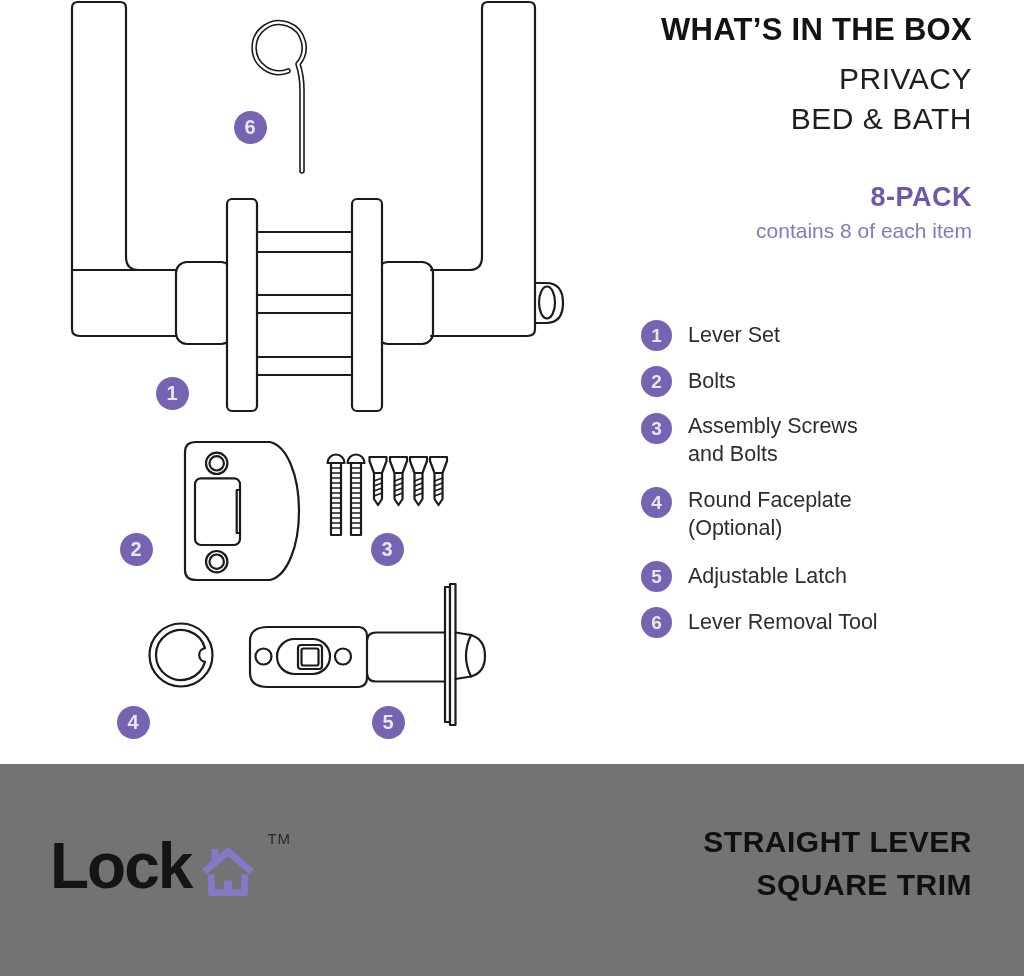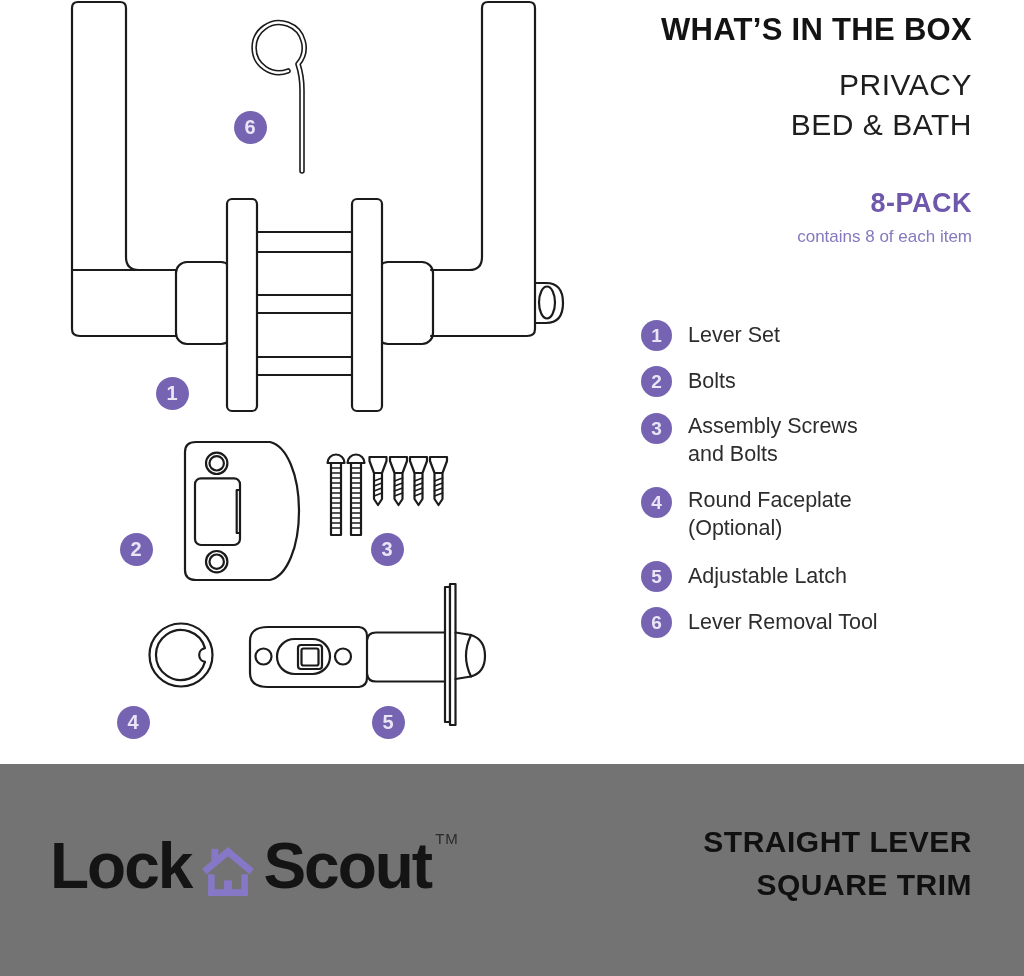--- a/index.html
+++ b/index.html
@@ -1,23 +1,23 @@
 <!DOCTYPE html>
 <html><head>
 <meta charset="utf-8">
 <style>
   html,body{margin:0;padding:0;background:#ffffff;}
   #page{position:relative;width:1024px;height:976px;background:#ffffff;overflow:hidden;
         font-family:"Liberation Sans",sans-serif;}
   
   .header-block{position:absolute;top:12px;right:52px;text-align:right;}
   .hb-title{font-size:31px;font-weight:800;letter-spacing:.3px;color:#131313;line-height:36px;}
-  .hb-sub{font-size:30px;font-weight:400;letter-spacing:.5px;color:#1e1e1e;line-height:40px;margin-top:17px;}
+  .hb-sub{font-size:30px;font-weight:400;letter-spacing:.5px;color:#1e1e1e;line-height:40px;margin-top:11px;}
   .hb-pack{font-size:27px;font-weight:800;letter-spacing:.5px;color:#6F58AC;line-height:30px;margin-top:43px;}
-  .hb-note{font-size:17px;font-weight:400;color:#8578BE;line-height:28px;margin-top:5px;}
+  .hb-note{font-size:21px;font-weight:400;color:#8578BE;line-height:28px;margin-top:5px;}
   
   .legend{position:absolute;left:641px;top:320px;width:270px;}
   .legend-row{position:absolute;display:flex;}
   .legend-row.center{align-items:center;}
   .legend-row.top{align-items:flex-start;}
   .badge{width:31px;height:31px;border-radius:50%;background:#7664B3;color:#EAE5F6;
          font-size:19px;font-weight:700;text-align:center;line-height:31px;flex:0 0 31px;}
   .legend-label{margin-left:16px;font-size:21.5px;line-height:27.5px;color:#2d2d2d;}
   .w-narrow{width:185px;}
   .w-wide{width:215px;}
@@ -168,21 +168,20 @@
     <div class="logo">
       <span class="logo-text">Lock</span>
       <span class="logo-house">
         <svg width="56" height="56" viewBox="0 0 64 64">
           <rect x="13" y="9" width="8" height="13" fill="#8678C6"></rect>
           <path d="M 5,35 L 32,12 L 59,35" stroke="#8678C6" stroke-width="8" fill="none"></path>
           <path d="M 13,38 V 59 H 51 V 38" stroke="#8678C6" stroke-width="7.5" fill="none"></path>
           <rect x="27.5" y="45" width="9" height="14" fill="#8678C6"></rect>
         </svg>
       </span>
-      <span class="logo-text">Scout</span>
       <span class="logo-tm">TM</span>
     </div>
     <div class="product">
       <div>STRAIGHT LEVER</div>
       <div>SQUARE TRIM</div>
     </div>
   </div>
 
 </div>
 

